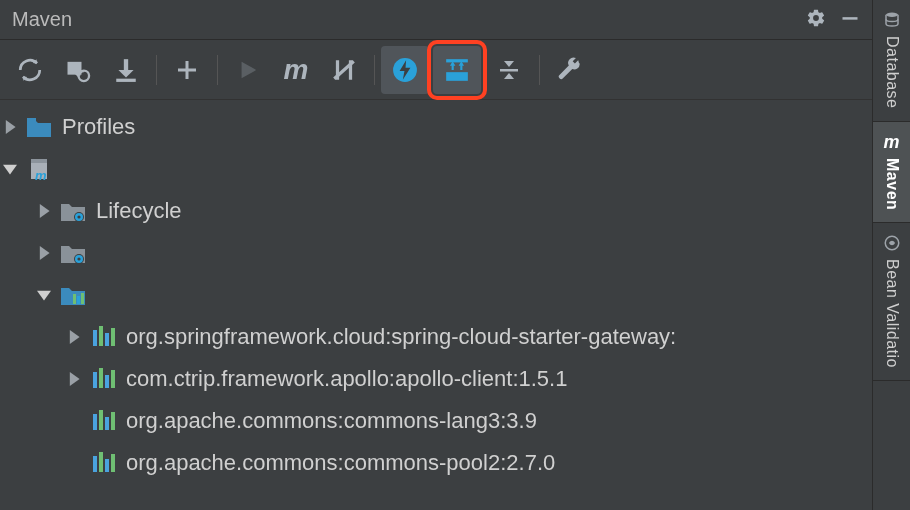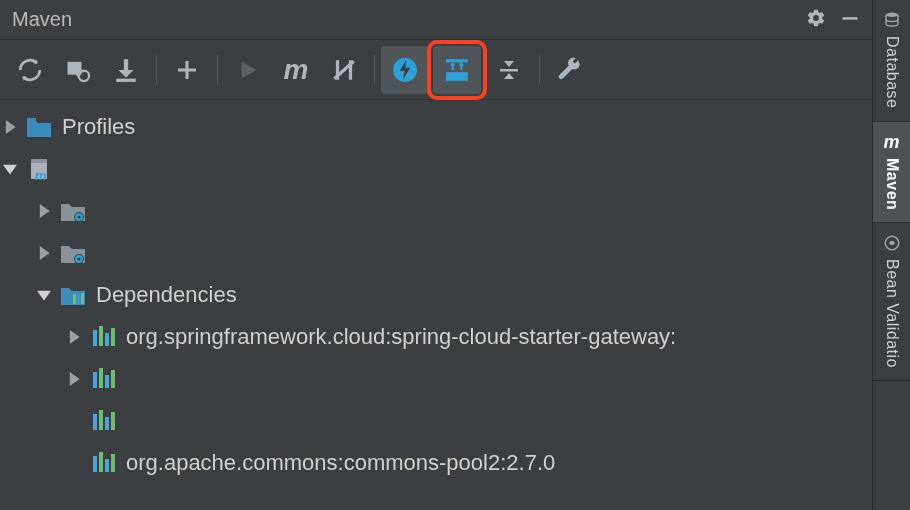--- a/index.html
+++ b/index.html
@@ -173,20 +173,21 @@
           </svg>
       </span>
       <span class="node-icon">
         <svg width="26" height="22" viewBox="0 0 26 22">
             <path d="M1 4h8l3 3h13v14H1z" fill="#8a9299"></path>
             <circle cx="19" cy="17" r="5" fill="#3c3f41"></circle>
             <circle cx="19" cy="17" r="4" fill="#2aa1d9"></circle>
             <circle cx="19" cy="17" r="1.6" fill="#3c3f41"></circle>
           </svg>
       </span>
+      <span class="label">Lifecycle</span>
     </div>
 
     <div class="row ind1">
       <span class="arrow">
         <svg width="14" height="14" viewBox="0 0 10 10" fill="#9aa0a6">
             <polygon points="2,0 9,5 2,10"></polygon>
           </svg>
       </span>
       <span class="node-icon">
         <svg width="26" height="22" viewBox="0 0 26 22">
@@ -205,21 +206,20 @@
           </svg>
       </span>
       <span class="node-icon">
         <svg width="26" height="22" viewBox="0 0 26 22">
             <path d="M1 4h8l3 3h13v14H1z" fill="#3b8bbd"></path>
             <rect x="13" y="10" width="3" height="10" fill="#6fbf73"></rect>
             <rect x="17" y="12" width="3" height="8" fill="#2aa1d9"></rect>
             <rect x="21" y="9" width="3" height="11" fill="#6fbf73"></rect>
           </svg>
       </span>
-      <span class="label">Dependencies</span>
     </div>
 
     <div id="deps-container">
         <div class="row ind2">
           <span class="arrow">
             <svg width="14" height="14" viewBox="0 0 10 10" fill="#9aa0a6">
               <polygon points="2,0 9,5 2,10"></polygon>
             </svg>
           </span>
           <span class="node-icon">
@@ -239,31 +239,33 @@
             </svg>
           </span>
           <span class="node-icon">
             <svg width="24" height="22" viewBox="0 0 24 22">
               <rect x="2" y="4" width="4" height="16" fill="#4aa3df"></rect>
               <rect x="8" y="0" width="4" height="20" fill="#6fbf73"></rect>
               <rect x="14" y="7" width="4" height="13" fill="#4aa3df"></rect>
               <rect x="20" y="2" width="4" height="18" fill="#6fbf73"></rect>
             </svg>
           </span>
+          <span class="label">com.ctrip.framework.apollo:apollo-client:1.5.1</span>
         </div>
         <div class="row ind2">
           <span class="spacer"></span>
           <span class="node-icon">
             <svg width="24" height="22" viewBox="0 0 24 22">
               <rect x="2" y="4" width="4" height="16" fill="#4aa3df"></rect>
               <rect x="8" y="0" width="4" height="20" fill="#6fbf73"></rect>
               <rect x="14" y="7" width="4" height="13" fill="#4aa3df"></rect>
               <rect x="20" y="2" width="4" height="18" fill="#6fbf73"></rect>
             </svg>
           </span>
+          <span class="label">org.apache.commons:commons-lang3:3.9</span>
         </div>
         <div class="row ind2">
           <span class="spacer"></span>
           <span class="node-icon">
             <svg width="24" height="22" viewBox="0 0 24 22">
               <rect x="2" y="4" width="4" height="16" fill="#4aa3df"></rect>
               <rect x="8" y="0" width="4" height="20" fill="#6fbf73"></rect>
               <rect x="14" y="7" width="4" height="13" fill="#4aa3df"></rect>
               <rect x="20" y="2" width="4" height="18" fill="#6fbf73"></rect>
             </svg>

